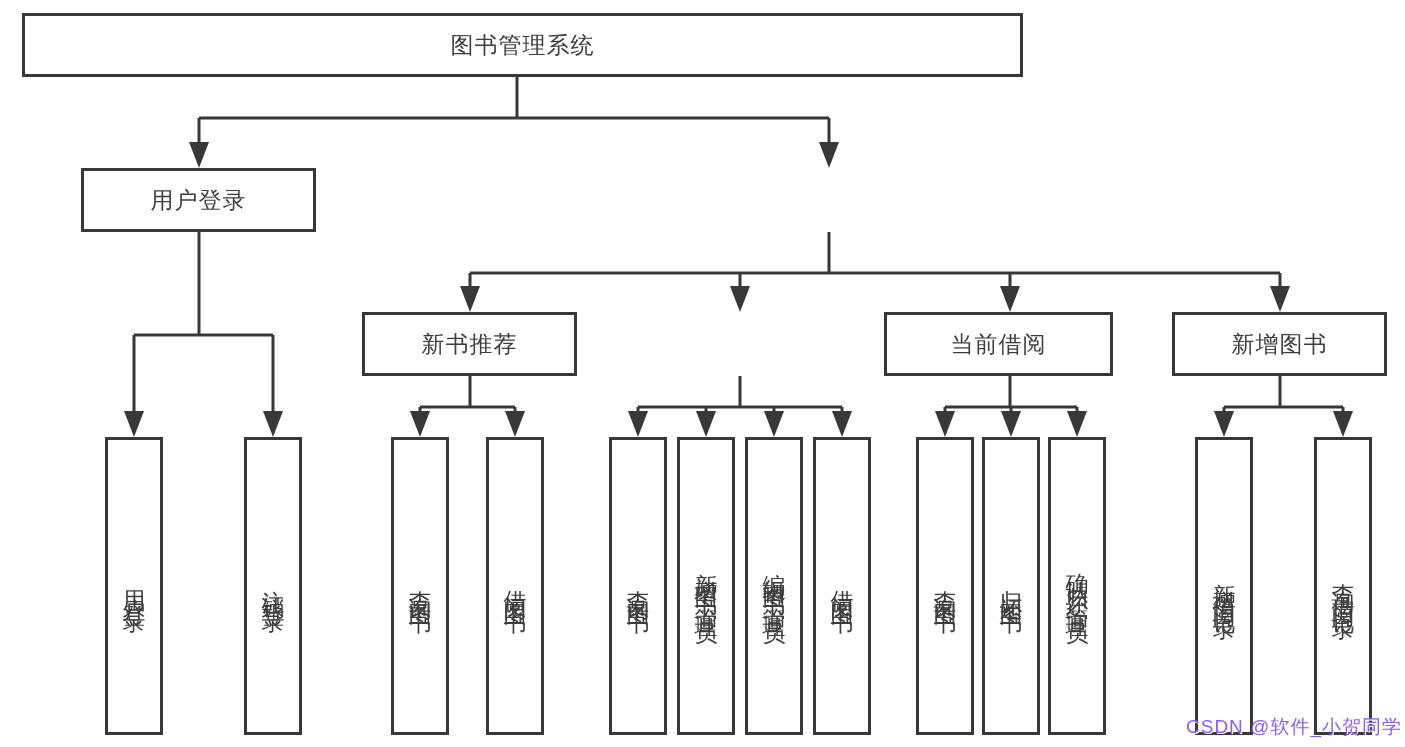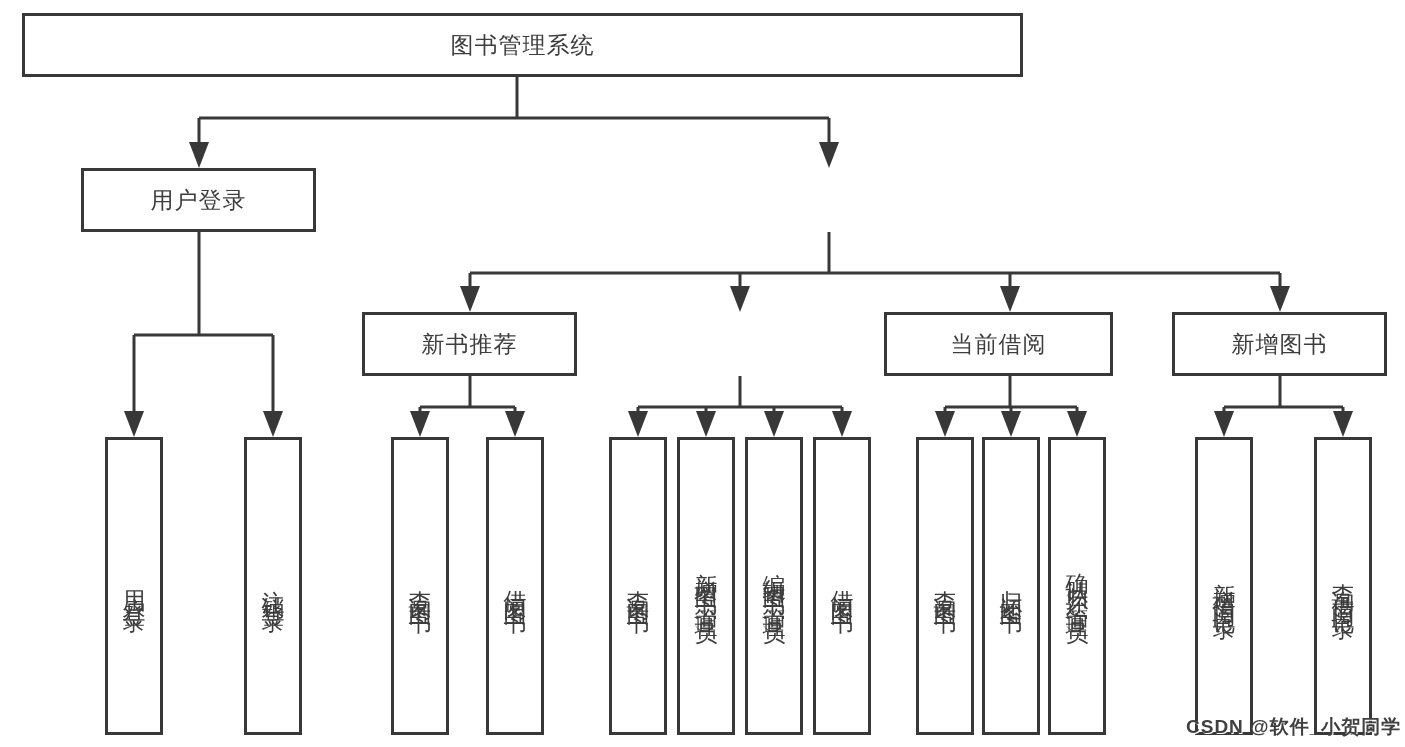--- a/index.html
+++ b/index.html
@@ -58,26 +58,25 @@
     font-size: 23px;
     letter-spacing: 7px;
     line-height: 1;
     color: #3d3d3d;
   }
   .watermark {
     position: absolute;
     left: 1186px;
     top: 714px;
     font-size: 19px;
-    color: #404040;
+    color: #8b5cf6;
     letter-spacing: 1px;
     white-space: nowrap;
     text-shadow: 1px 1px 0 #ffffff;
     z-index: 5;
-    font-weight: bold;
   }
 </style>
 </head>
 <body>
 
 <div class="canvas">
 
   <svg class="connectors" viewBox="0 0 1405 747" xmlns="http://www.w3.org/2000/svg">
     <g stroke="#383838" stroke-width="3" fill="none">
 

